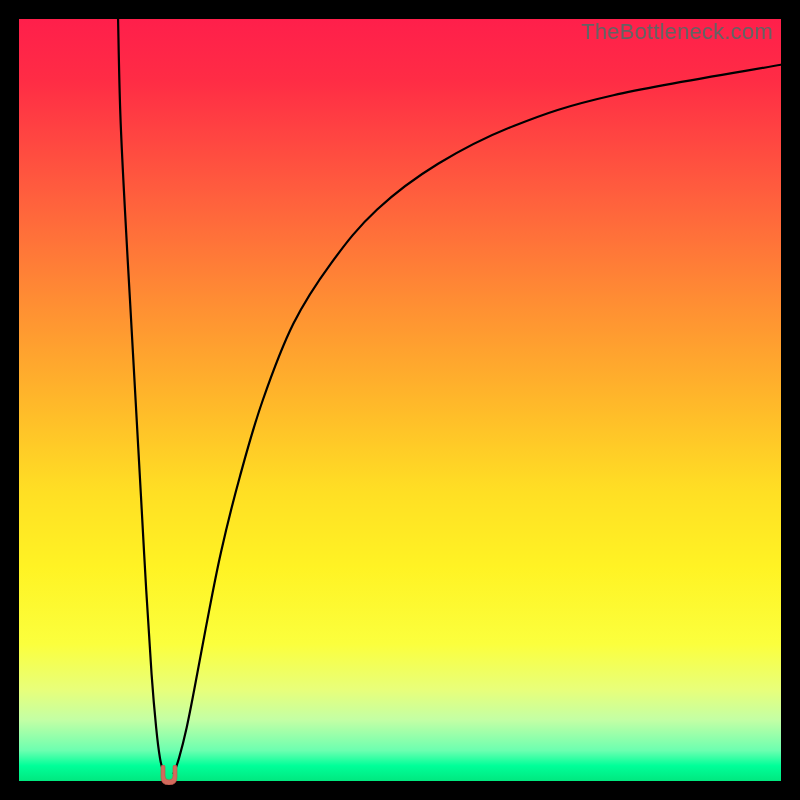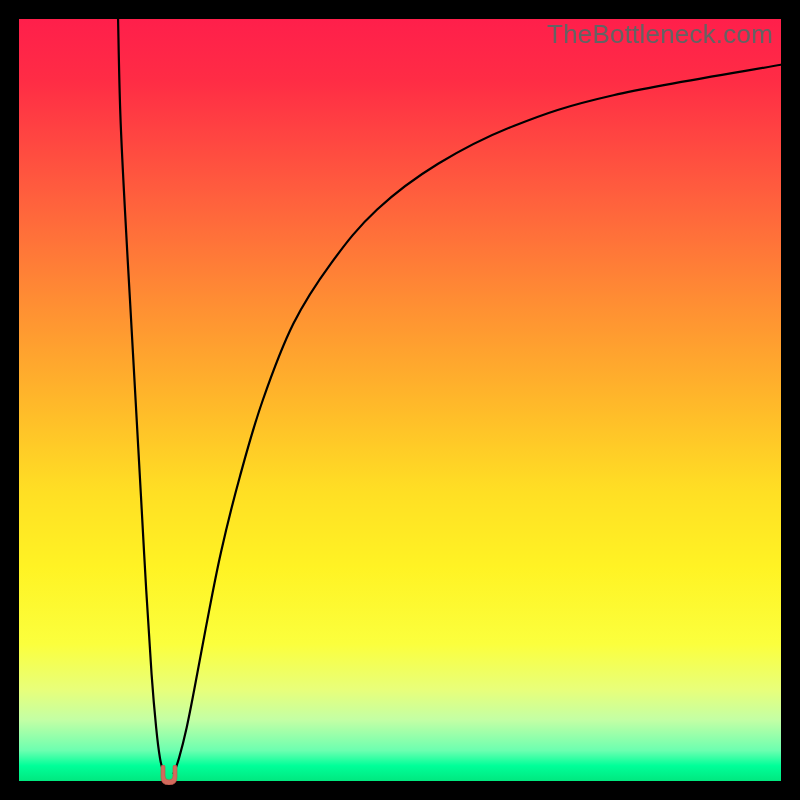--- a/index.html
+++ b/index.html
@@ -37,21 +37,21 @@
       #6cffb0 96%,
       #00ff99 98%,
       #00e87f 100%
     );
   }
   .watermark {
     position: absolute;
     top: 0px;
     right: 8px;
     color: #636363;
-    font-size: 26px;
+    font-size: 22px;
     font-weight: 500;
     letter-spacing: 0.2px;
     user-select: none;
   }
   svg.curve {
     position: absolute;
     left: 0;
     top: 0;
     width: 762px;
     height: 762px;

